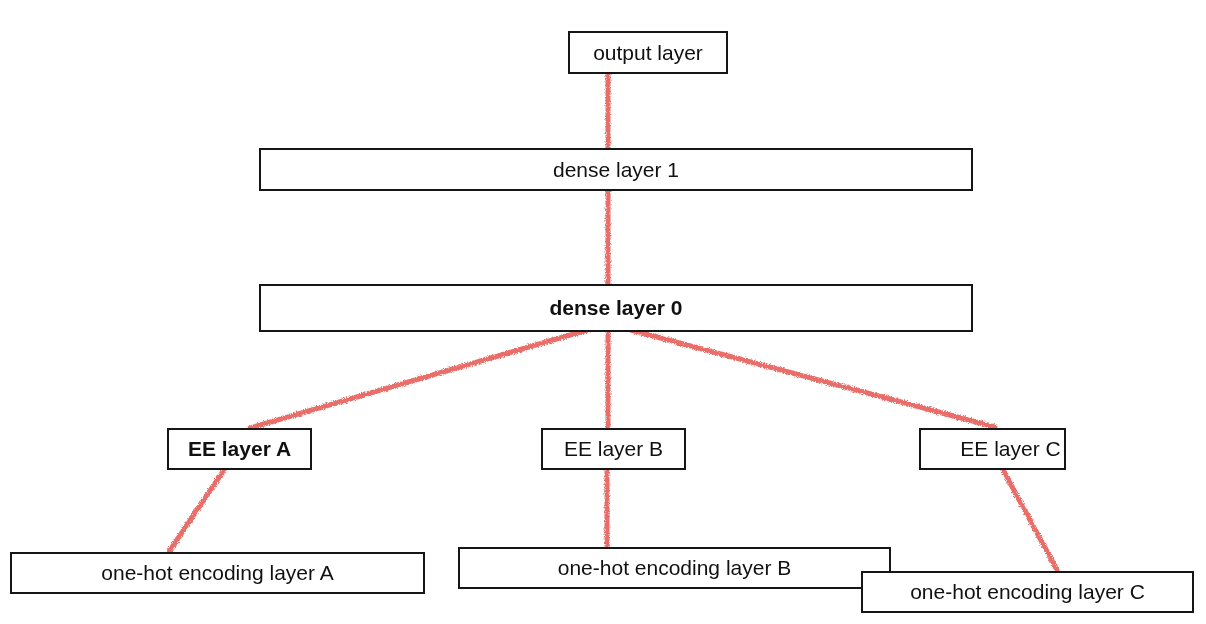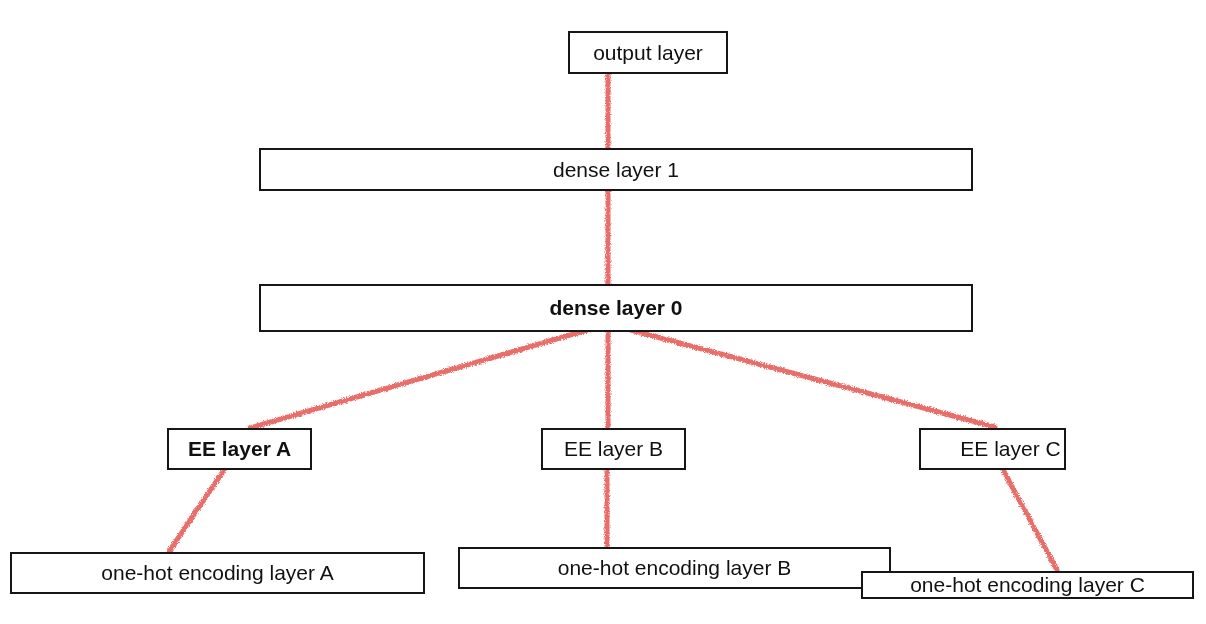--- a/index.html
+++ b/index.html
@@ -14,21 +14,21 @@
     font-size:21px;color:#111111;box-sizing:border-box;white-space:nowrap;
   }
   #node-output{left:543px;top:31px;width:160px;height:43px;margin-left:25px;}
   #node-dense1{left:259px;top:148px;width:714px;height:43px;}
   #node-dense0{left:259px;top:284px;width:714px;height:48px;font-weight:bold;}
   #node-eeA{left:167px;top:428px;width:145px;height:42px;font-weight:bold;}
   #node-eeB{left:541px;top:428px;width:145px;height:42px;}
   #node-eeC{left:919px;top:428px;width:147px;height:42px;padding-left:36px;}
   #node-ohA{left:10px;top:552px;width:415px;height:42px;}
   #node-ohB{left:458px;top:547px;width:433px;height:42px;}
-  #node-ohC{left:861px;top:571px;width:333px;height:28px;}
+  #node-ohC{left:861px;top:571px;width:333px;height:42px;}
 </style>
 </head>
 <body>
 
 <svg id="edge-svg" viewBox="0 0 1206 624" xmlns="http://www.w3.org/2000/svg">
   <defs>
     <filter id="crayon" x="-20%" y="-20%" width="140%" height="140%">
       <feTurbulence type="fractalNoise" baseFrequency="0.9" numOctaves="3" seed="7" result="noise"></feTurbulence>
       <feDisplacementMap in="SourceGraphic" in2="noise" scale="4" xChannelSelector="R" yChannelSelector="G"></feDisplacementMap>
     </filter>

